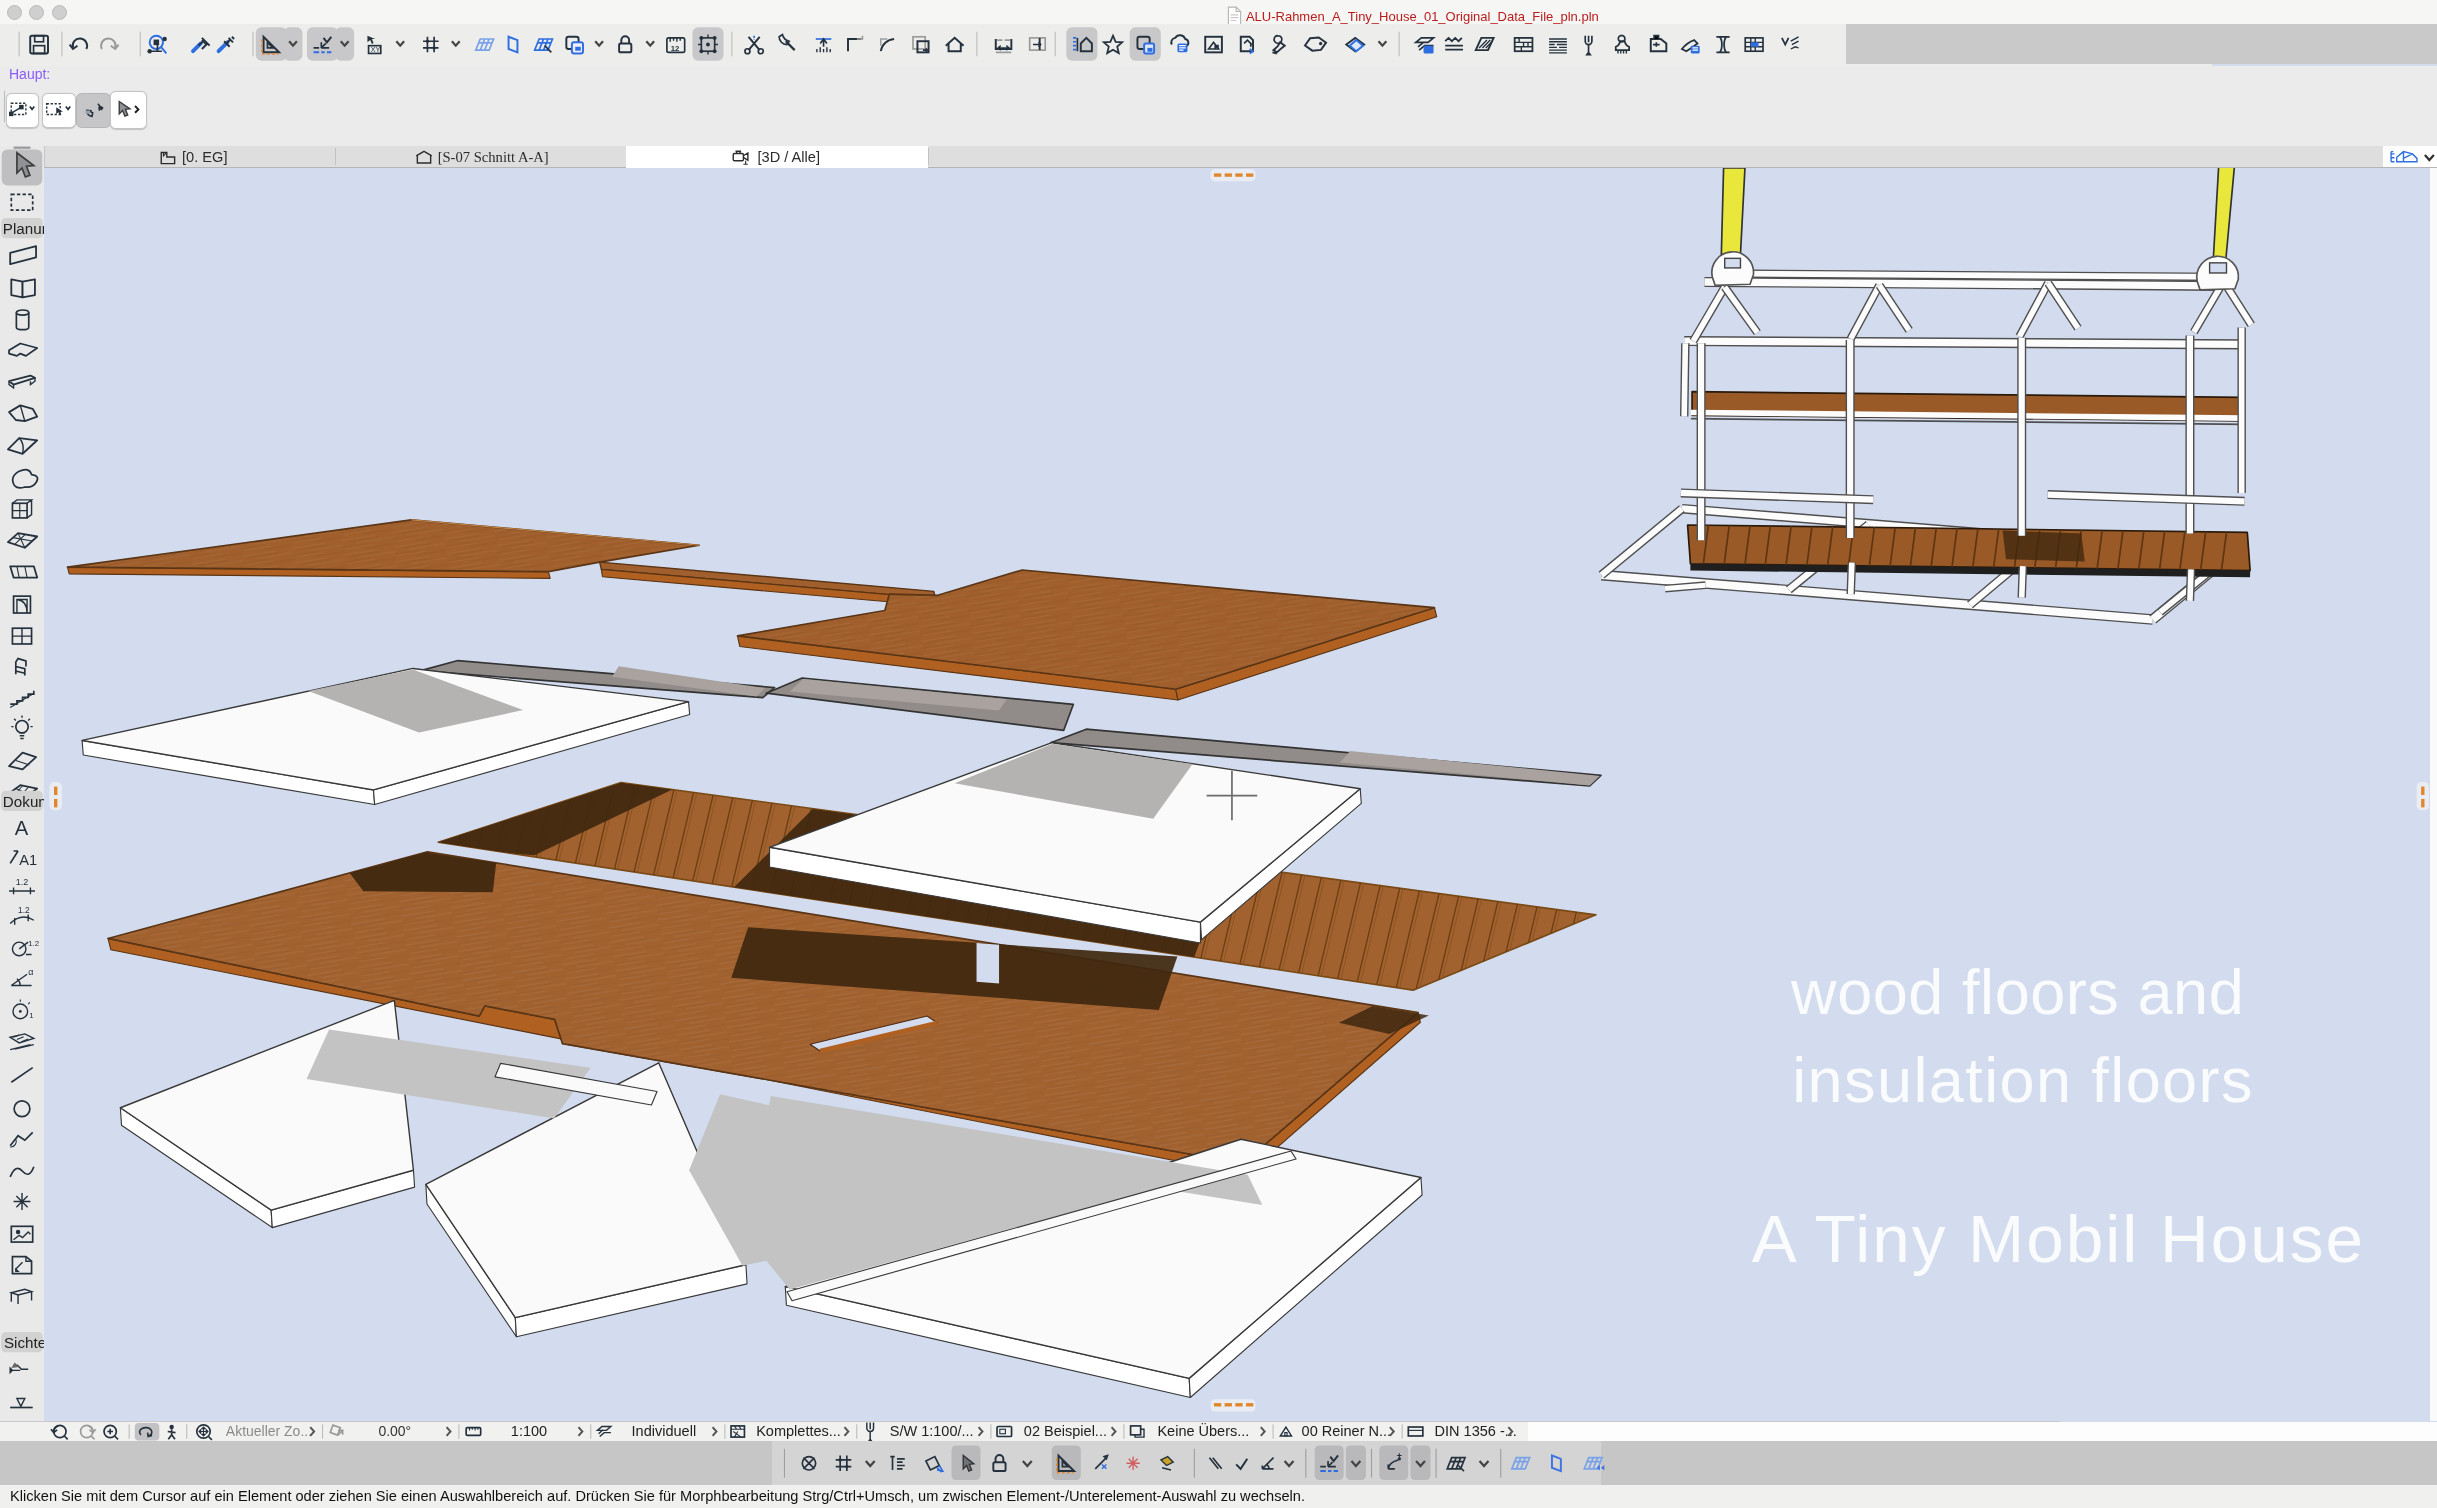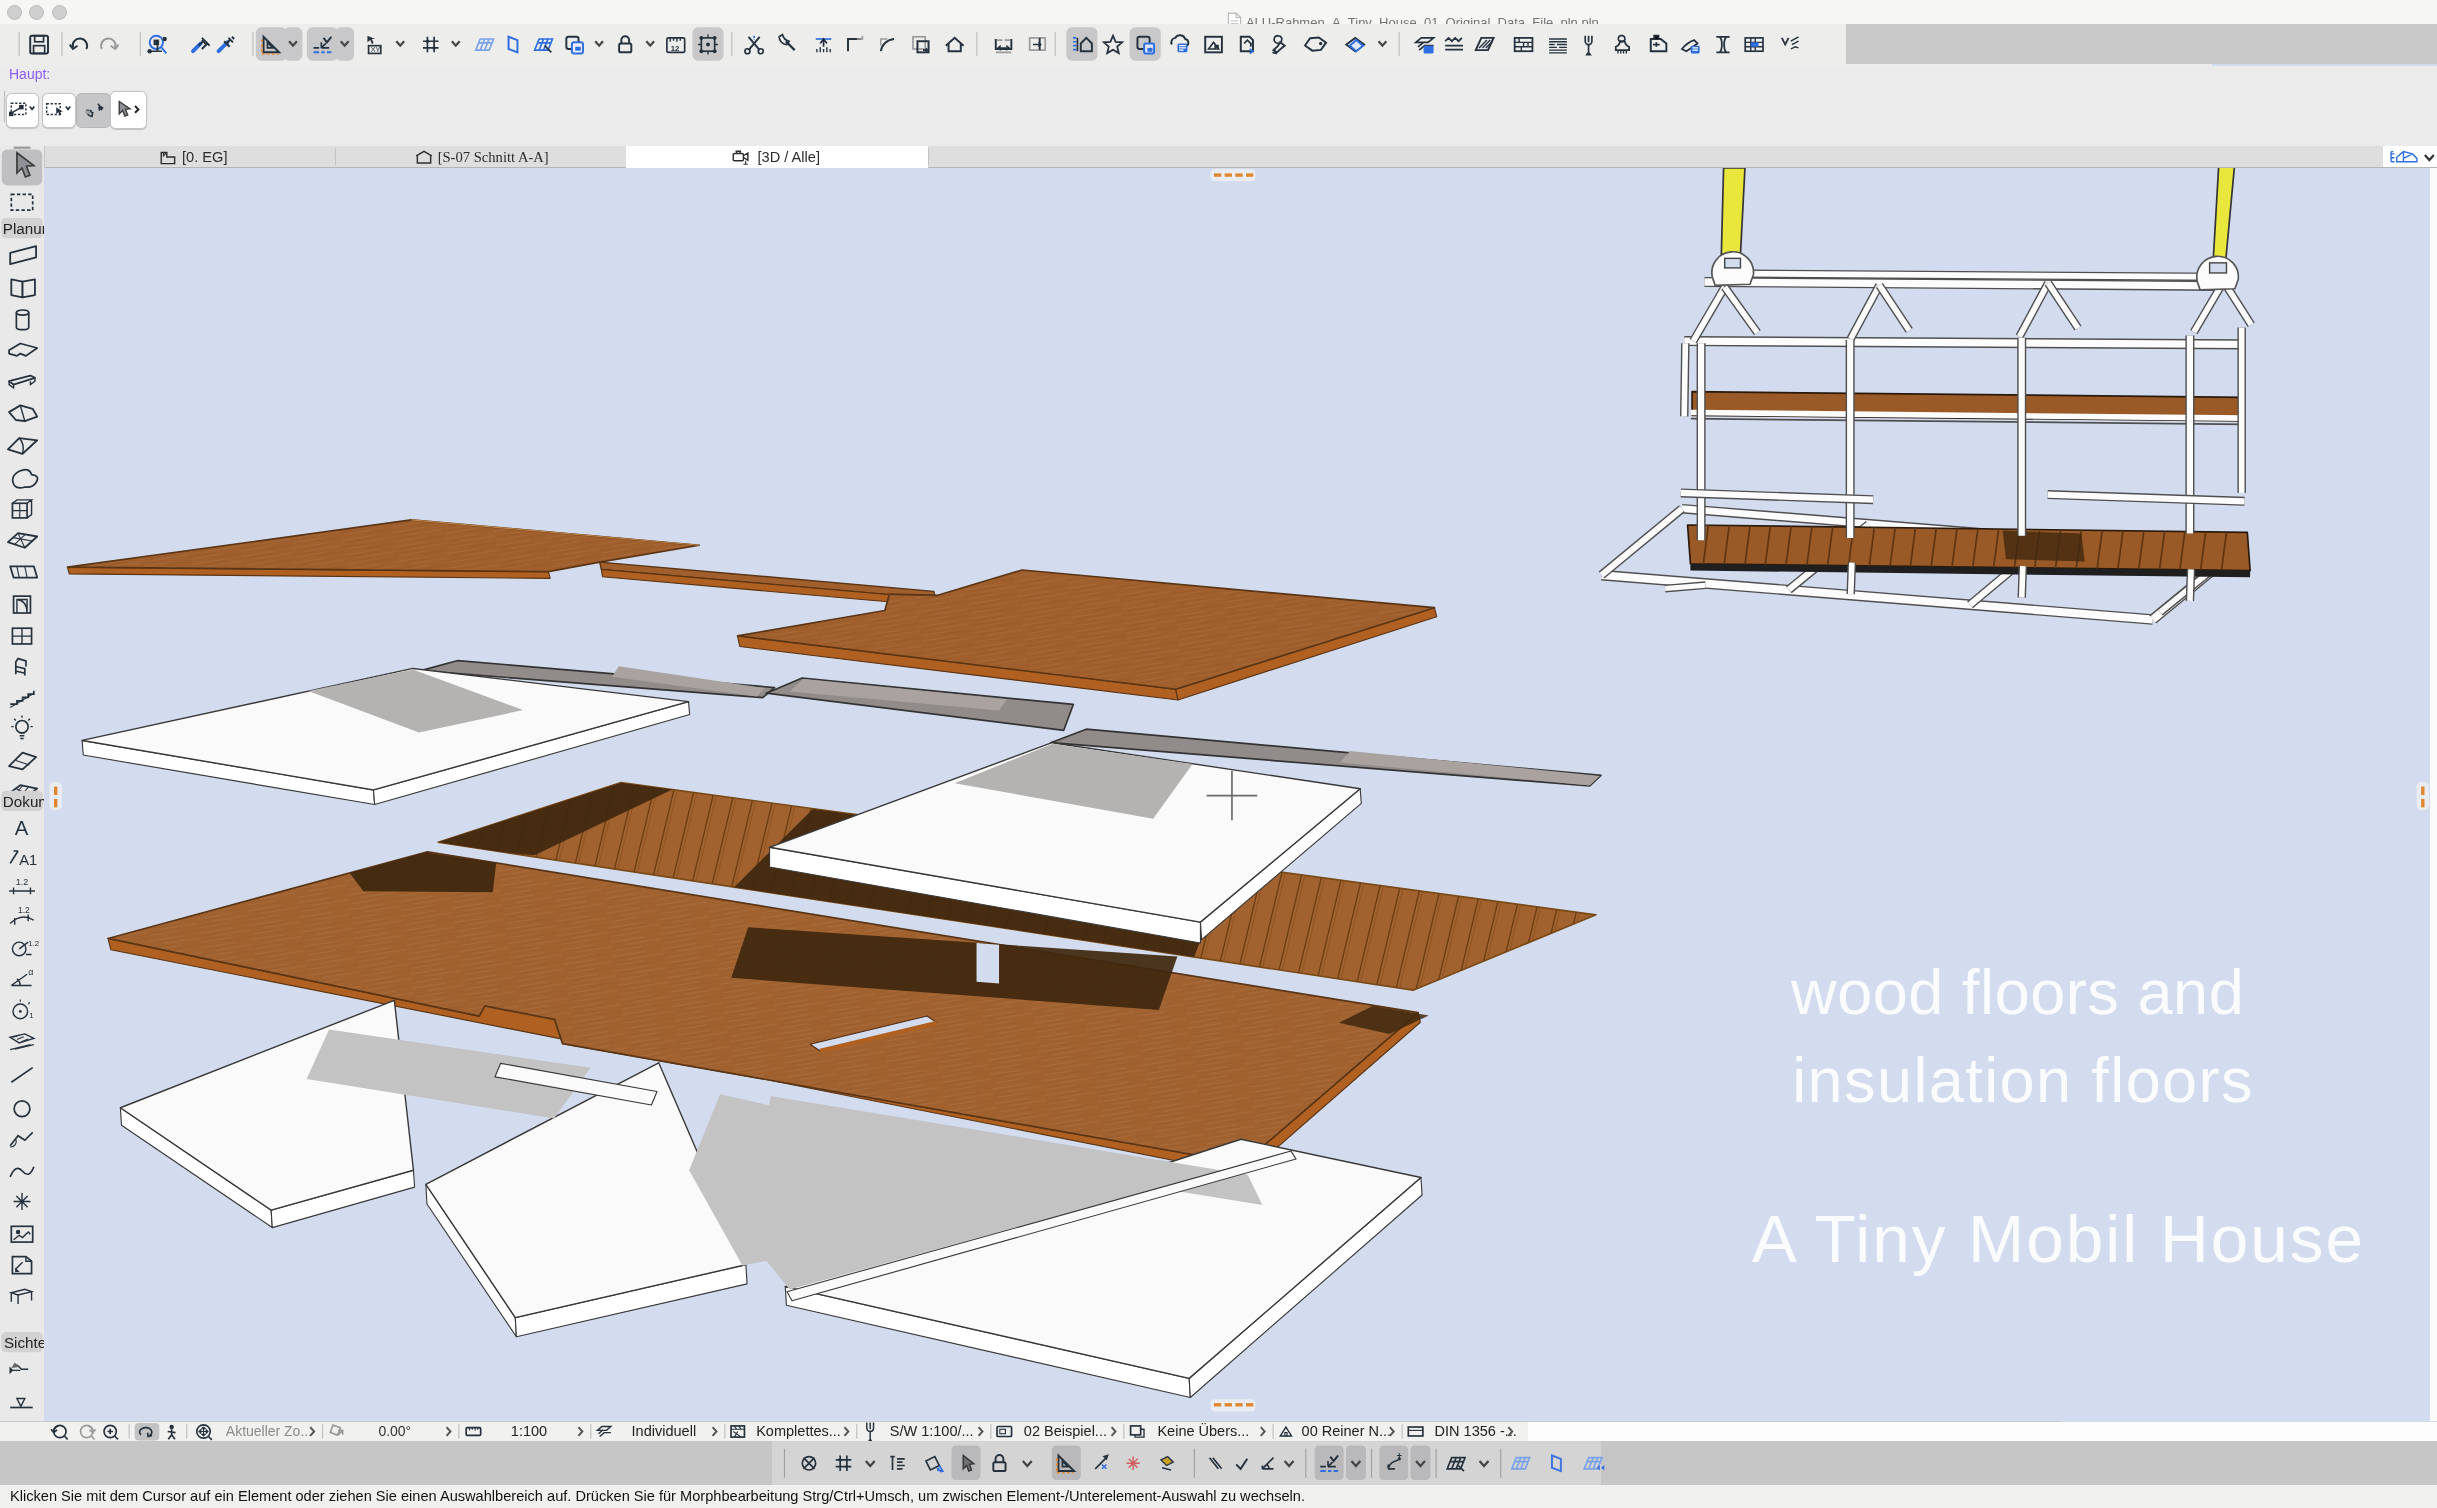--- a/index.html
+++ b/index.html
@@ -1,19 +1,19 @@
 <!DOCTYPE html>
 <html style="font-size:9px"><head>
 <meta charset="utf-8">
 <style>
   html,body{margin:0;padding:0;}
   body{width:2438px;height:1509px;overflow:hidden;font-family:"Liberation Sans",sans-serif;position:relative;background:#d3dcef;}
   .abs{position:absolute;}
   #titlebar{left:0;top:0;width:2438px;height:23.6px;background:#f6f6f5;}
-  #titletext{left:1226px;top:10px;height:23.6px;line-height:26px;font-size:13px;color:#737373;}
+  #titletext{left:1226px;top:4px;height:23.6px;line-height:26px;font-size:13px;color:#b91c1c;}
   .tl{border-radius:50%;width:13px;height:13px;background:#cfcfcf;border:0.6px solid #bbb;top:5px;}
   #toolbar{left:0;top:23.6px;width:2212px;height:42px;background:#ededec;border-bottom:1.1px solid #b2b2b2;}
   #tbfill{left:1846px;top:0;width:592px;height:40px;background:#c9c9c9;}
   #haupt{left:0;top:66px;width:2438px;height:80px;background:#ebebeb;}
   #hauptlabel{left:9px;top:0;font-size:14px;color:#8b5cf6;}
   .hbtn{top:27px;height:33px;background:#fff;border:0.6px solid #c4c4c4;border-radius:5.6px;box-shadow:0 0.6px 1.1px rgba(0,0,0,.18);}
   #tabbar{left:0;top:146px;width:2438px;height:21.4px;background:#dedede;border-bottom:0.6px solid #b5b5b5;}
   .tab{top:0;height:21.4px;font-size:14.6px;color:#2c2c2c;line-height:23px;}
   .tabsep{top:2.2px;width:1.1px;height:17px;background:#c2c2c2;}
   #activetab{left:626px;top:0;width:302px;height:22px;background:#fff;}

